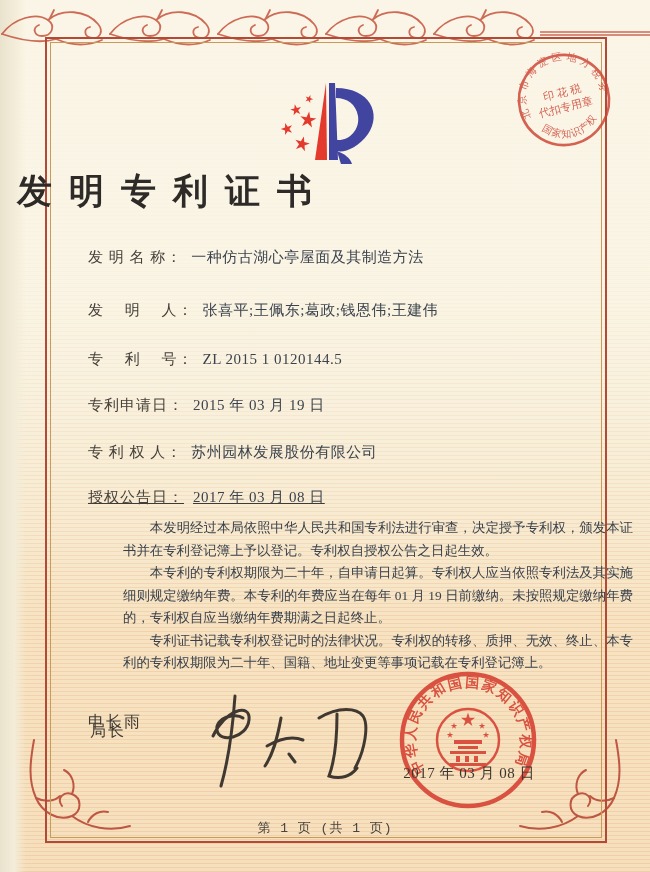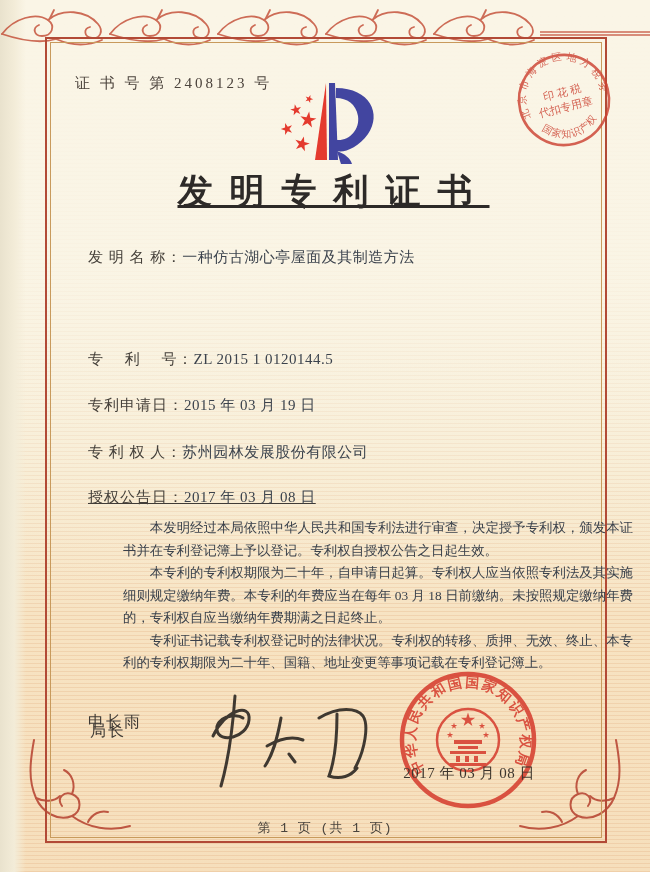--- a/index.html
+++ b/index.html
@@ -4,24 +4,24 @@
 <style>
   html,body{margin:0;padding:0;}
   body{width:650px;height:872px;overflow:hidden;background:#f7f1de;font-family:"Liberation Serif","DejaVu Serif",serif;}
   .page{position:relative;width:650px;height:872px;background:linear-gradient(180deg,#faf5e6 0%,#f9f2df 28%,#f7ecd2 48%,#f7e3c2 72%,#f6dfbc 100%);overflow:hidden;}
   .texture{position:absolute;inset:0;background:repeating-linear-gradient(0deg,rgba(211,136,84,0.18) 0 1px,rgba(0,0,0,0) 1px 4px);pointer-events:none;}
   .texture-fade{position:absolute;inset:0;background:linear-gradient(180deg,#faf5e6 0%,rgba(250,245,230,0.85) 30%,rgba(250,245,230,0) 70%);pointer-events:none;}
   .edge-shade{position:absolute;left:0;top:0;bottom:0;width:26px;background:linear-gradient(90deg,#e9e2cd 0%,#f3ecd8 55%,rgba(250,245,230,0) 100%);}
   .frame{position:absolute;left:45px;top:37px;width:558px;height:802px;border:2px solid #b24a36;}
   .frame-inner{position:absolute;inset:3px;border:1px solid #c89a5c;}
   .cert-no{position:absolute;left:75px;top:74px;font-size:15px;letter-spacing:3px;color:#4c443d;}
-  .title{position:absolute;left:0;top:168px;width:100%;text-align:center;font-size:35px;font-weight:bold;letter-spacing:17px;text-indent:17px;color:#2d2a28;text-decoration:underline;}
+  .title{position:absolute;left:0;top:168px;width:100%;font-size:35px;font-weight:bold;letter-spacing:17px;text-indent:17px;color:#2d2a28;}
   .field{position:absolute;left:88px;white-space:nowrap;font-size:15px;color:#403b36;}
   .field .lbl{letter-spacing:1px;color:#45403a;}
-  .field .val{color:#3c434d;letter-spacing:0.5px;}
+  .field .val{margin-left:9px;color:#3c434d;letter-spacing:0.5px;}
   .paras{position:absolute;left:76px;top:517px;width:510px;font-size:13.4px;line-height:1.68;color:#3a414b;text-align:justify;margin-left:47px;}
   .paras p{margin:0;text-indent:2em;}
   .signer-title{position:absolute;left:90px;top:721px;font-size:16px;color:#3e3934;letter-spacing:2px;}
   .signer-name{position:absolute;left:88px;top:712px;font-size:16px;color:#3e3934;letter-spacing:2px;}
   .signature{position:absolute;left:185px;top:688px;}
   .seal{position:absolute;left:392px;top:664px;}
   .seal-date{position:absolute;left:396px;top:764px;width:146px;text-align:center;font-size:15px;color:#3d352d;letter-spacing:0.5px;}
   .tax-stamp{position:absolute;left:500px;top:36px;}
   .footer{position:absolute;left:0;top:819px;width:100%;text-align:center;font-size:13px;color:#4a443d;letter-spacing:1px;font-family:Liberation Mono, monospace;}
   .ornament{position:absolute;pointer-events:none;}
@@ -71,21 +71,20 @@
       <path d="M12,62 C20,66 30,66 36,60"></path>
       <path d="M48,58 C52,48 48,38 40,34"></path>
       <path d="M64,86 C68,78 76,74 84,76"></path>
     </g>
   </svg>
 
   <div class="frame">
     <div class="frame-inner"></div>
   </div>
 
-  <div class="cert-no">证 书 号 第 2408123 号</div>
 
   <svg class="ornament" style="left:250px;top:76px;" width="160" height="92" viewBox="0 0 160 92">
     <defs>
       <path id="star" d="M0,-10 L2.25,-3.09 9.51,-3.09 3.63,1.18 5.88,8.09 0,3.82 -5.88,8.09 -3.63,1.18 -9.51,-3.09 -2.25,-3.09 Z"></path>
     </defs>
     <path d="M76,7 L65,84 L77,84 Z" fill="#e43a2e"></path>
     <path d="M79,7 L79,84 L88,84 L85,7 Z" fill="#4245a0"></path>
     <path d="M86,12 C120,12 132,38 118,58 C108,72 94,77 87,75 L87,64 C99,65 110,54 108,40 C106,28 97,22 86,22 Z" fill="#4245a0"></path>
     <path d="M87,75 C95,78 100,82 102,88 L91,88 C89,82 88,78 87,76 Z" fill="#4245a0"></path>
     <g fill="#e43a2e">
@@ -111,36 +110,39 @@
       <text x="64" y="60" text-anchor="middle" font-size="11" fill="#cc4232" font-family="'Liberation Serif',serif">印 花 税</text>
       <text x="64" y="75" text-anchor="middle" font-size="11" fill="#cc4232" font-family="'Liberation Serif',serif">代扣专用章</text>
     </g>
   </svg>
 
   <div class="title">发明专利证书</div>
 
   <div class="field" style="top:248px;">
     <span class="lbl">发 明 名 称：</span><span class="val">一种仿古湖心亭屋面及其制造方法</span>
   </div>
+  <div class="field" style="top:301px;">
+    <span class="lbl">发　 明　 人：</span><span class="val">张喜平;王佩东;葛政;钱恩伟;王建伟</span>
+  </div>
   <div class="field" style="top:350px;">
     <span class="lbl">专　 利　 号：</span><span class="val">ZL 2015 1 0120144.5</span>
   </div>
   <div class="field" style="top:396px;">
     <span class="lbl">专利申请日：</span><span class="val">2015 年 03 月 19 日</span>
   </div>
   <div class="field" style="top:443px;">
     <span class="lbl">专 利 权 人：</span><span class="val">苏州园林发展股份有限公司</span>
   </div>
   <div class="field" style="top:488px;text-decoration:underline;">
     <span class="lbl">授权公告日：</span><span class="val">2017 年 03 月 08 日</span>
   </div>
 
   <div class="paras">
     <p>本发明经过本局依照中华人民共和国专利法进行审查，决定授予专利权，颁发本证书并在专利登记簿上予以登记。专利权自授权公告之日起生效。</p>
-    <p>本专利的专利权期限为二十年，自申请日起算。专利权人应当依照专利法及其实施细则规定缴纳年费。本专利的年费应当在每年 03 月 18 日前缴纳。未按照规定缴纳年费的，专利权自应当缴纳年费期满之日起终止。</p>
+    <p>本专利的专利权期限为二十年，自申请日起算。专利权人应当依照专利法及其实施细则规定缴纳年费。本专利的年费应当在每年 01 月 19 日前缴纳。未按照规定缴纳年费的，专利权自应当缴纳年费期满之日起终止。</p>
     <p>专利证书记载专利权登记时的法律状况。专利权的转移、质押、无效、终止、本专利的专利权期限为二十年、国籍、地址变更等事项记载在专利登记簿上。</p>
   </div>
 
   <div class="signer-title">局长</div>
   <div class="signer-name">申长雨</div>
 
   <svg class="signature" width="195" height="105" viewBox="0 0 195 105">
     <g fill="none" stroke="#2c2722" stroke-width="3" stroke-linecap="round" opacity="0.9">
       <path d="M28,48 C40,22 66,14 64,32 C62,50 34,56 32,42 C30,30 50,24 58,30"></path>
       <path d="M50,8 C48,36 44,70 36,98"></path>

